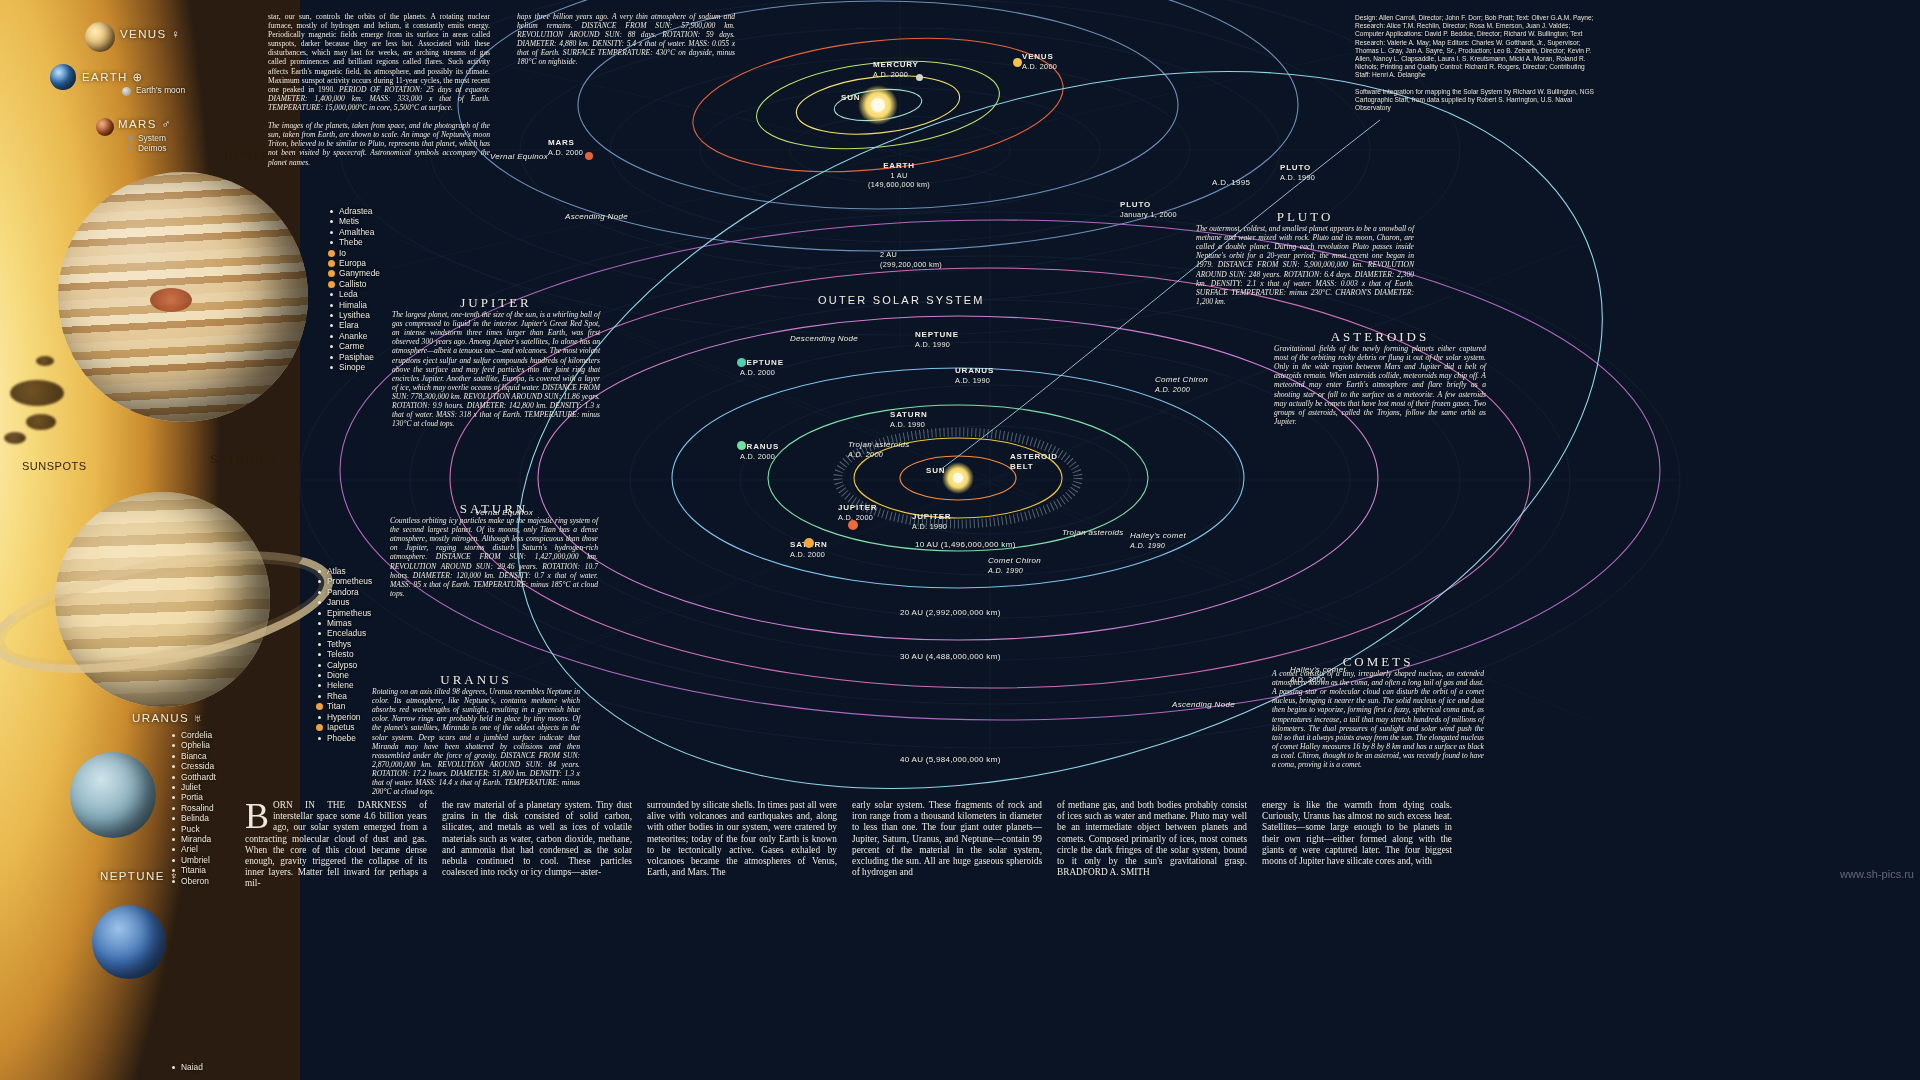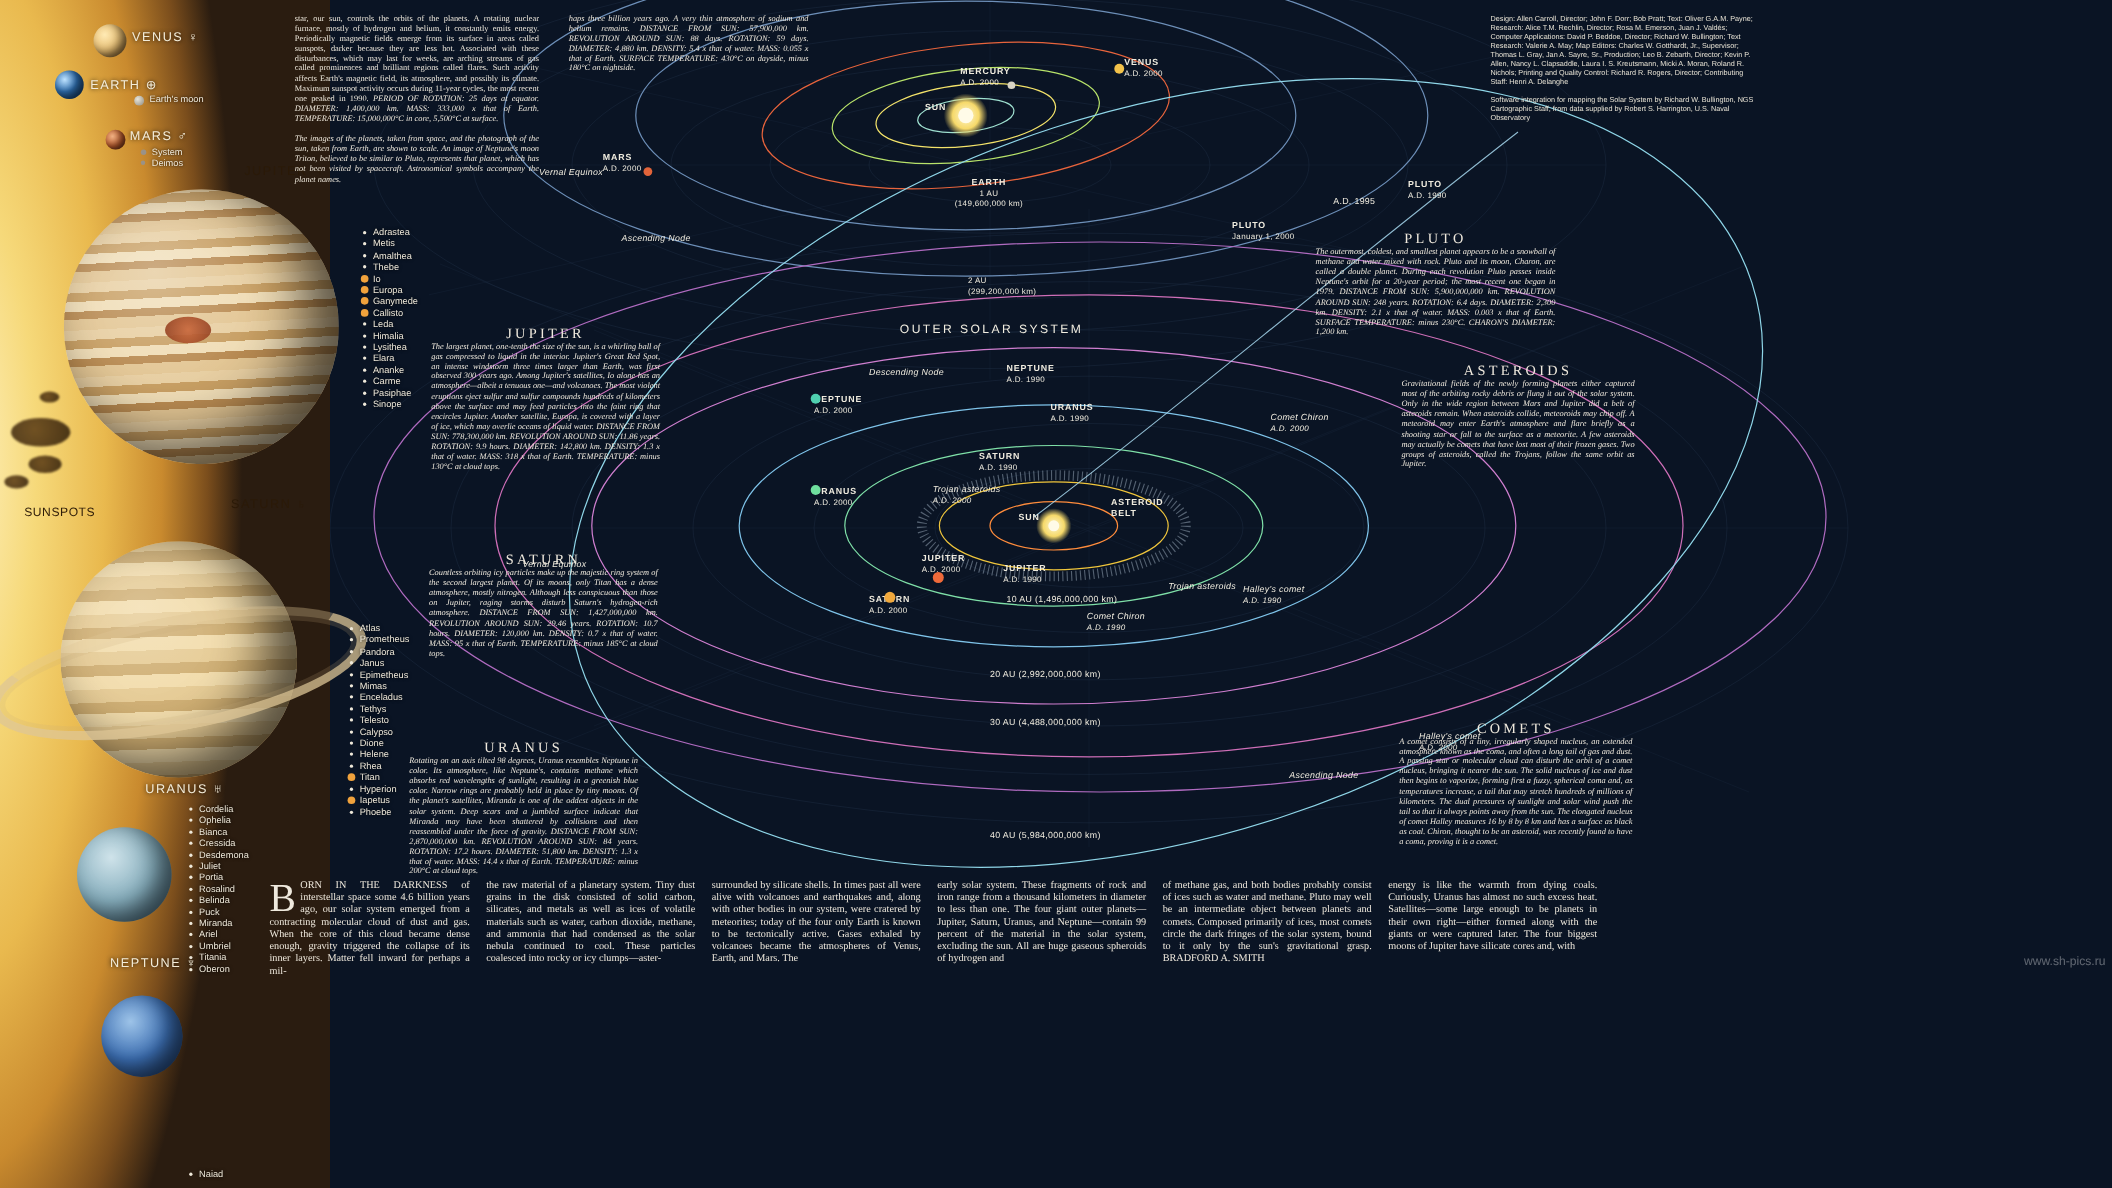--- a/index.html
+++ b/index.html
@@ -167,21 +167,21 @@
 <div class="pname" style="left:132px;top:712px;">
   <span>URANUS</span>
   <span>♅</span>
 </div>
 <div class="moonlist" style="left:172px;top:730px;">
   <ul>
     <li>Cordelia</li>
     <li>Ophelia</li>
     <li>Bianca</li>
     <li>Cressida</li>
-    <li>Desdemona</li>
+    <li>Gotthardt</li>
     <li>Juliet</li>
     <li>Portia</li>
     <li>Rosalind</li>
     <li>Belinda</li>
     <li>Puck</li>
     <li>Miranda</li>
     <li>Ariel</li>
     <li>Umbriel</li>
     <li>Titania</li>
     <li>Oberon</li>

